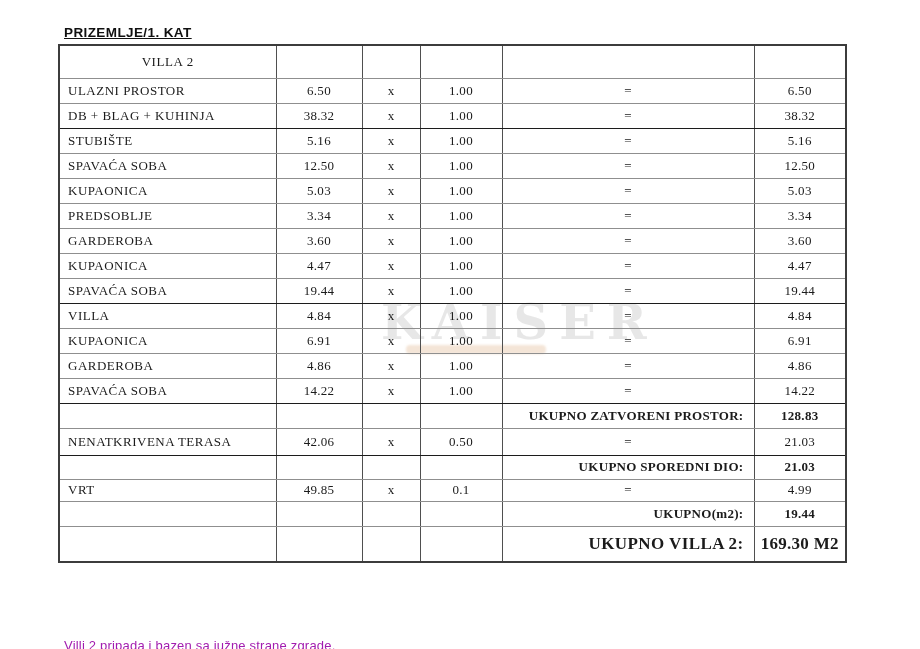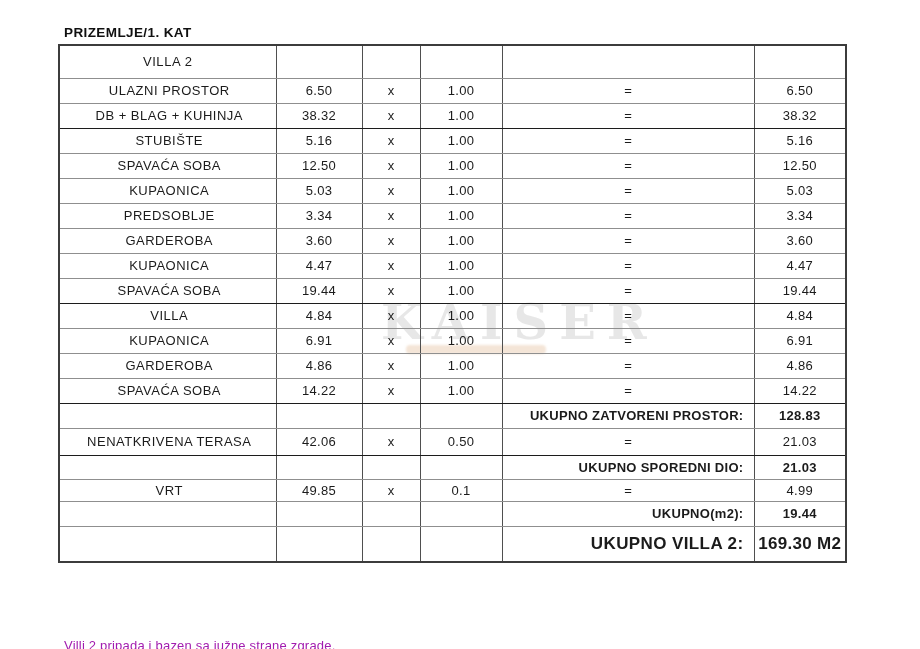--- a/index.html
+++ b/index.html
@@ -2,44 +2,45 @@
 <html><head>
 <meta charset="utf-8">
 <style>
   html,body{margin:0;padding:0;background:#ffffff;}
   .canvas{
     position:relative;width:920px;height:649px;background:#fff;overflow:hidden;
     font-family:"Liberation Sans",sans-serif;color:#1b1b1b;
   }
   .doc-title{
     position:absolute;left:64px;top:25px;
-    font-size:13.5px;font-weight:bold;letter-spacing:.4px;color:#101010;
+    font-size:13.5px;font-weight:bold;letter-spacing:.4px;color:#101010;text-decoration:underline;
   }
   table.sheet{
     position:absolute;left:58px;top:44px;width:787px;
     border-collapse:collapse;table-layout:fixed;
     border:2px solid #3c3c3c;
+    font-family:Liberation Serif, serif;
   }
   td{
     border-left:1.5px solid #4f4f4f;border-right:1.5px solid #4f4f4f;
     border-top:1px solid #8f8f8f;border-bottom:1px solid #8f8f8f;
     font-size:13px;padding:0 5px;white-space:nowrap;overflow:hidden;
     color:#1b1b1b;
   }
   tr.hb td{border-bottom:1.6px solid #1c1c1c;}
   tr.r-villa{height:33px;}
   tr.r{height:25px;}
   tr.r-sum{height:25px;}
   tr.r-terasa{height:27px;}
   tr.r-sporedni{height:24px;}
   tr.r-vrt{height:22px;}
   tr.r-park{height:21px;}
   tr.r-m2{height:25px;}
   tr.r-total{height:36px;}
-  td.name{text-align:center;padding-left:8px;letter-spacing:.5px;margin-top:39px;}
+  td.name{text-align:left;padding-left:8px;letter-spacing:.5px;margin-top:39px;}
   td.villa{text-align:center;letter-spacing:.6px;}
   td.num{text-align:center;letter-spacing:.3px;}
   td.op{text-align:center;}
   td.eq{text-align:center;}
   td.sumlabel{text-align:right;font-weight:bold;padding-right:10px;letter-spacing:.3px;margin-left:12px;}
   td.sumval{text-align:center;font-weight:bold;letter-spacing:.3px;}
   tr.r-total td.sumlabel{font-size:17px;letter-spacing:.4px;}
   tr.r-total td.sumval{font-size:17px;padding:0 1px;}
   .watermark{
     position:absolute;left:381px;top:294px;

